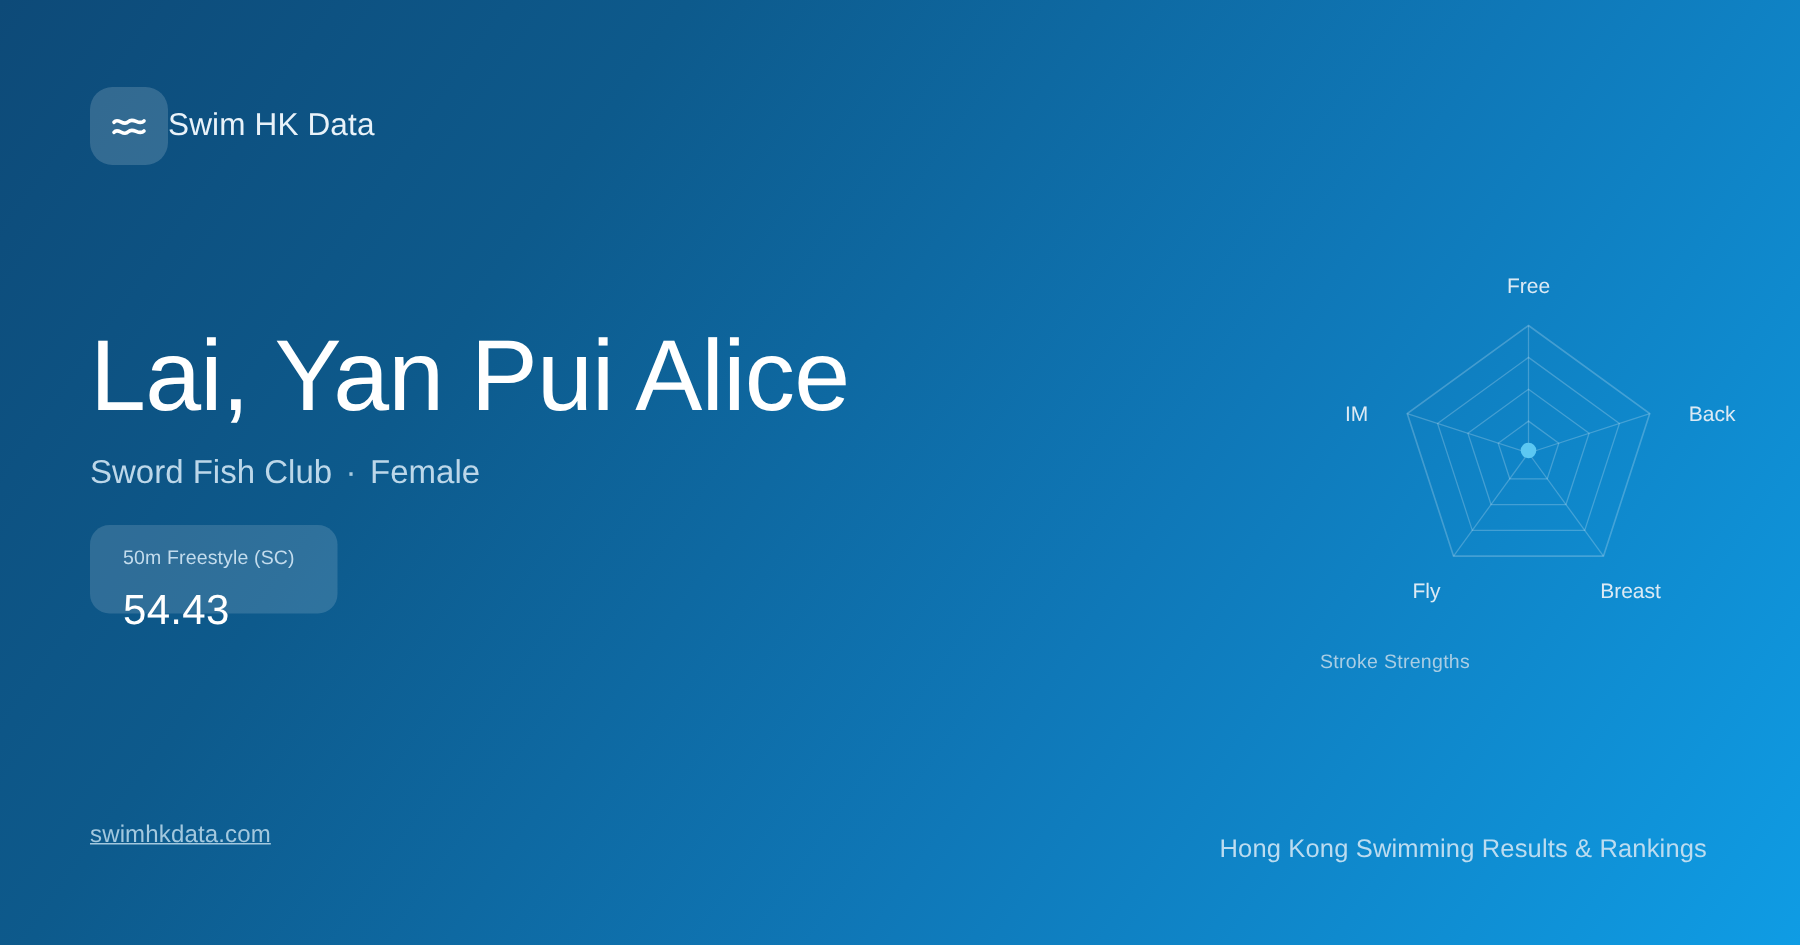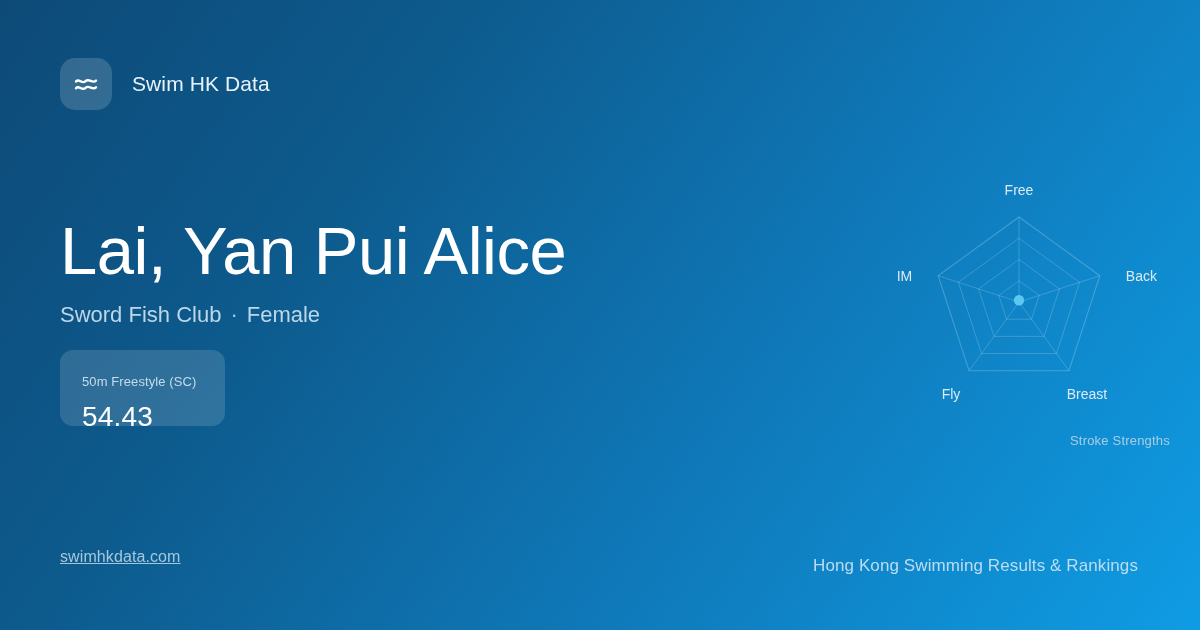--- a/index.html
+++ b/index.html
@@ -8,21 +8,21 @@
     font-family: "Liberation Sans", sans-serif;
     background: linear-gradient(125deg, #0d4a78 0%, #0d5a8c 28%, #0f78b8 62%, #0f9ce4 100%);
     color:#ffffff;
     position:relative;
     overflow:hidden;
   }
 
   
   .brand {
     position:absolute; left:60px; top:58px;
-    display:flex; align-items:center; gap:20px;
+    display:flex; align-items:center; 
   }
   .brand-mark {
     width:52px; height:52px; border-radius:15px;
     background:rgba(255,255,255,0.16);
     display:flex; align-items:center; justify-content:center;
   }
   .brand-mark svg { display:block; }
   .brand-name {
     font-size:21px; font-weight:400; letter-spacing:0.1px;
     color:#e8f2f9;
@@ -38,40 +38,40 @@
   .athlete-meta {
     margin-top:16px;
     font-size:22px; font-weight:400; color:#bcd7e9;
     white-space:nowrap;
   }
   .meta-sep { padding:0 9px; color:#a9cade; }
 
   
   .stat-card {
     position:absolute; left:60px; top:350px;
-    width:165px; height:76px;
+    width:165px; height:59px;
     background:rgba(255,255,255,0.14);
     border-radius:13px;
-    padding:24px 20px 0 22px;
+    padding:14px 20px 0 22px;
   }
   .stat-label {
     font-size:13px; color:#c3dced; letter-spacing:0.1px;
     white-space:nowrap;
   }
   .stat-value {
     margin-top:12px;
     font-size:28px; font-weight:400; color:#ffffff; letter-spacing:0.2px;
   }
 
   
   .radar { position:absolute; left:880px; top:165px; width:290px; height:295px; }
   .radar svg { display:block; overflow:visible; }
   .radar-caption {
     position:absolute; left:0; right:0; top:268px;
-    text-align:right;
+    text-align:left;
     font-size:13px; color:#a9cde4; letter-spacing:0.2px;
   }
   .axis-label { font-size:14px; fill:#dceaf4; font-family:"Liberation Sans", sans-serif; }
 
   
   .footer-left {
     position:absolute; left:60px; top:548px;
     font-size:16px; color:#a3c8de; letter-spacing:0.1px;text-decoration:underline;
   }
   .footer-right {

